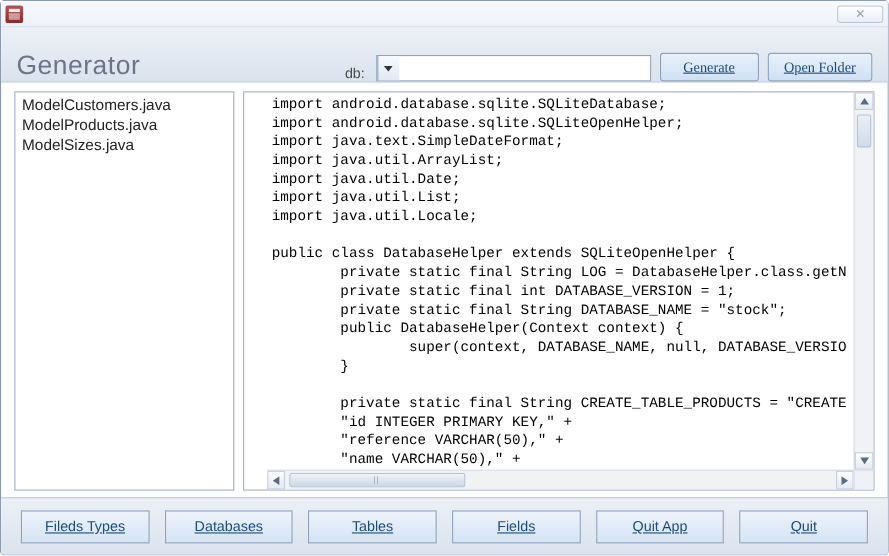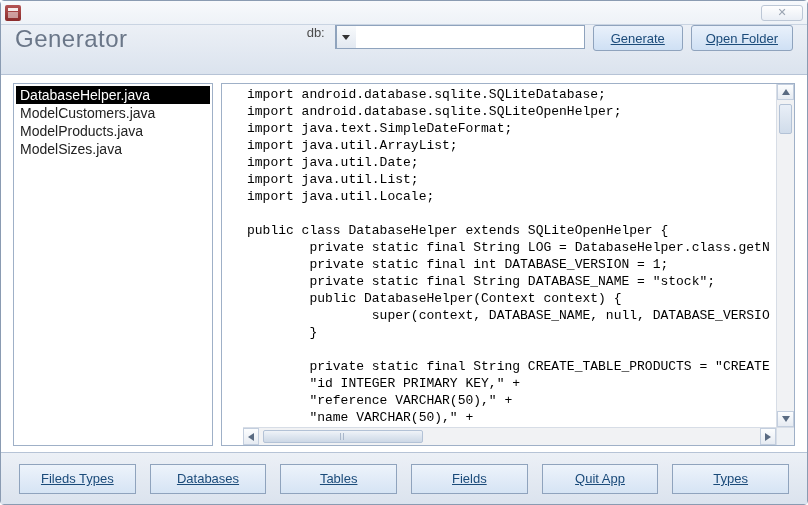--- a/index.html
+++ b/index.html
@@ -40,21 +40,21 @@
     border-radius: 3px;
     background: linear-gradient(#fefefe, #e9eef5);
     display: flex; align-items: center; justify-content: center;
     color: #9aa4b2;
     font-size: 11px;
   }
   .header {
     height: 50px;
     background: linear-gradient(#ecf0f6,#dbe3ee);
     border-bottom: 1px solid #b6c3d6;
-    display: flex; align-items: flex-start;
+    display: flex; align-items: flex-end;
     padding: 0 14px;
     gap: 8px;
   }
   .header .title {
     font-size: 24px;
     color: #6a7688;
     letter-spacing: 0.5px;
   }
   .header .title-spacer { flex: 1; }
   .header .dblabel {
@@ -88,21 +88,21 @@
     border: 1px solid #8fa3bd;
     border-radius: 3px;
     background: linear-gradient(#e9f1fb,#cfe0f4);
     color: #1b4b7a;
     padding: 0 14px;
     font-size: 13px;
     text-decoration: underline;
     display: flex; align-items: center; justify-content: center;
     cursor: pointer;
   }
-  .btn.small { min-width: 90px; }
+  .btn.small { min-width: 90px; font-family: Liberation Serif, serif; }
 
   .body {
     flex: 1;
     display: flex;
     padding: 8px 12px 6px 12px;
     gap: 8px;
     min-height: 0;
   }
   .filelist {
     width: 200px;
@@ -259,21 +259,20 @@
     <div class="btn small">
       <span>Generate</span>
     </div>
     <div class="btn small">
       <span>Open Folder</span>
     </div>
   </div>
 
   <div class="body">
     <div class="filelist" id="filelist">
-        <div class="item selected">DatabaseHelper.java</div>
         <div class="item">ModelCustomers.java</div>
         <div class="item">ModelProducts.java</div>
         <div class="item">ModelSizes.java</div>
       </div>
 
     <div class="codewrap">
       <div class="codearea">
         <pre class="codepre" id="codepre">import android.database.sqlite.SQLiteDatabase;
 import android.database.sqlite.SQLiteOpenHelper;
 import java.text.SimpleDateFormat;
@@ -328,16 +327,16 @@
       </div>
     </div>
   </div>
 
   <div class="footer" id="footer">
       <div class="fbtn">Fileds Types</div>
       <div class="fbtn">Databases</div>
       <div class="fbtn">Tables</div>
       <div class="fbtn">Fields</div>
       <div class="fbtn">Quit App</div>
-      <div class="fbtn">Types</div>
+      <div class="fbtn">Quit</div>
     </div>
 
 </div>
 
 </body></html>

